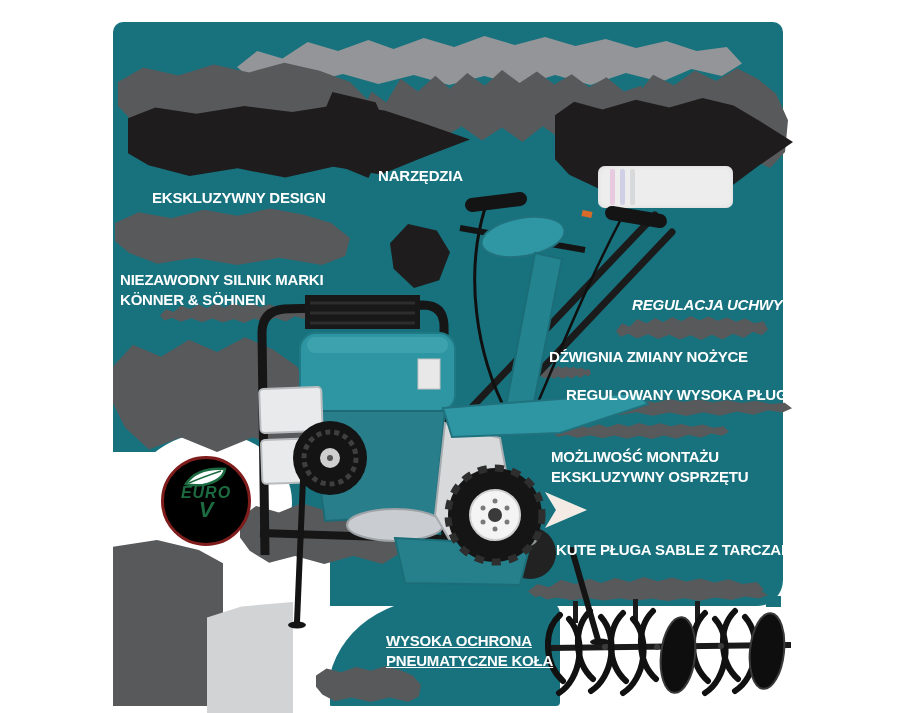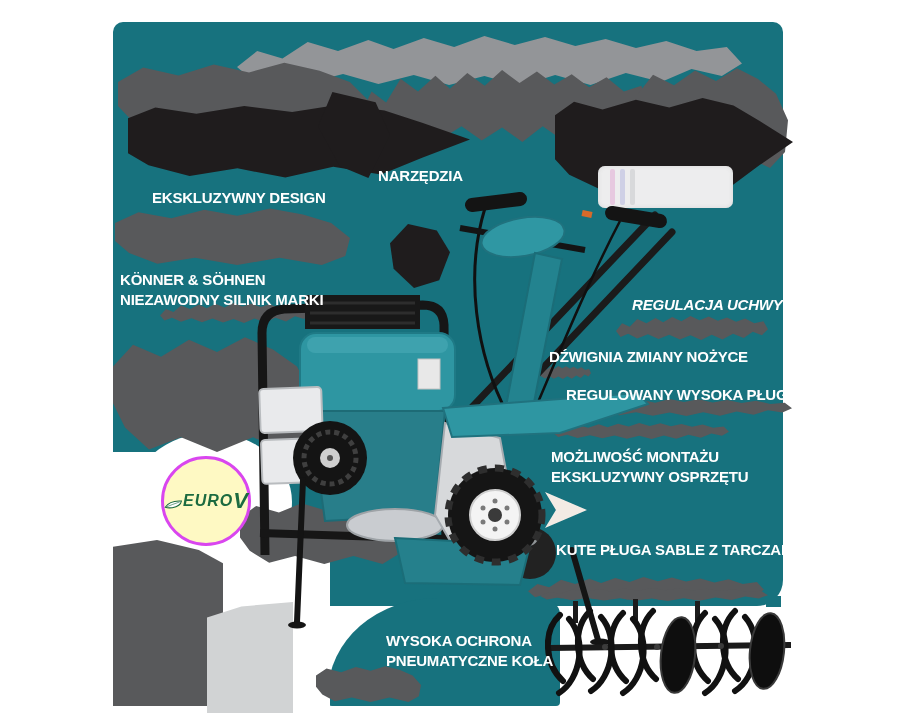--- a/index.html
+++ b/index.html
@@ -63,27 +63,27 @@
   .lbl{position:absolute;color:#ffffff;font-weight:bold;font-size:15px;line-height:20px;
        letter-spacing:-0.2px;white-space:nowrap;}
   .lbl-tools{left:378px;top:166px;width:120px;}
   .lbl-design{left:152px;top:188px;}
   .lbl-engine{left:120px;top:270px;}
   .lbl-handles{left:632px;top:295px;font-style:italic;}
   .lbl-gear{left:549px;top:347px;}
   .lbl-plough{left:566px;top:385px;}
   .lbl-mount{left:551px;top:447px;}
   .lbl-blades{left:556px;top:540px;}
-  .lbl-wheels{left:386px;top:631px;width:144px;text-align:center;}
+  .lbl-wheels{left:386px;top:631px;width:144px;text-align:center;text-decoration:underline;}
   
   .arrow{left:545px;top:492px;width:42px;height:36px;background:#f3ebe4;
         clip-path:polygon(0 0,100% 50%,0 100%,26% 50%);}
   
-  .badge{left:161px;top:456px;width:84px;height:84px;background:#fef9c3;border:3px solid #d946ef;
-        border-radius:50%;display:flex;flex-direction:row;align-items:center;justify-content:flex-start;}
+  .badge{left:161px;top:456px;width:84px;height:84px;background:#000000;border:3px solid #7f1d1d;
+        border-radius:50%;display:flex;flex-direction:column;align-items:center;justify-content:flex-start;}
   .badge-leaf{margin-top:6px;}
   .badge-euro{color:#1c6b40;font-weight:bold;font-style:italic;font-size:16px;letter-spacing:1px;
         line-height:15px;margin-top:-2px;}
   .badge-v{color:#1c6b40;font-weight:bold;font-style:italic;font-size:22px;line-height:20px;}
   svg{display:block;}
 </style>
 </head>
 <body>
 
 <div id="stage">
@@ -227,22 +227,22 @@
     </svg>
     <div class="badge-euro">EURO</div>
     <div class="badge-v">V</div>
   </div>
 
   <div class="abs arrow"></div>
 
   <div class="lbl lbl-tools">NARZĘDZIA</div>
   <div class="lbl lbl-design">EKSKLUZYWNY DESIGN</div>
   <div class="lbl lbl-engine">
+    <div>NIEZAWODNY SILNIK MARKI</div>
     <div>KÖNNER &amp; SÖHNEN</div>
-    <div>NIEZAWODNY SILNIK MARKI</div>
   </div>
   <div class="lbl lbl-handles">REGULACJA UCHWYTÓW</div>
   <div class="lbl lbl-gear">DŹWIGNIA ZMIANY NOŻYCE</div>
   <div class="lbl lbl-plough">REGULOWANY WYSOKA PŁUGA</div>
   <div class="lbl lbl-mount">
     <div>MOŻLIWOŚĆ MONTAŻU</div>
     <div>EKSKLUZYWNY OSPRZĘTU</div>
   </div>
   <div class="lbl lbl-blades">
     <div>KUTE PŁUGA SABLE Z TARCZAMI</div>

